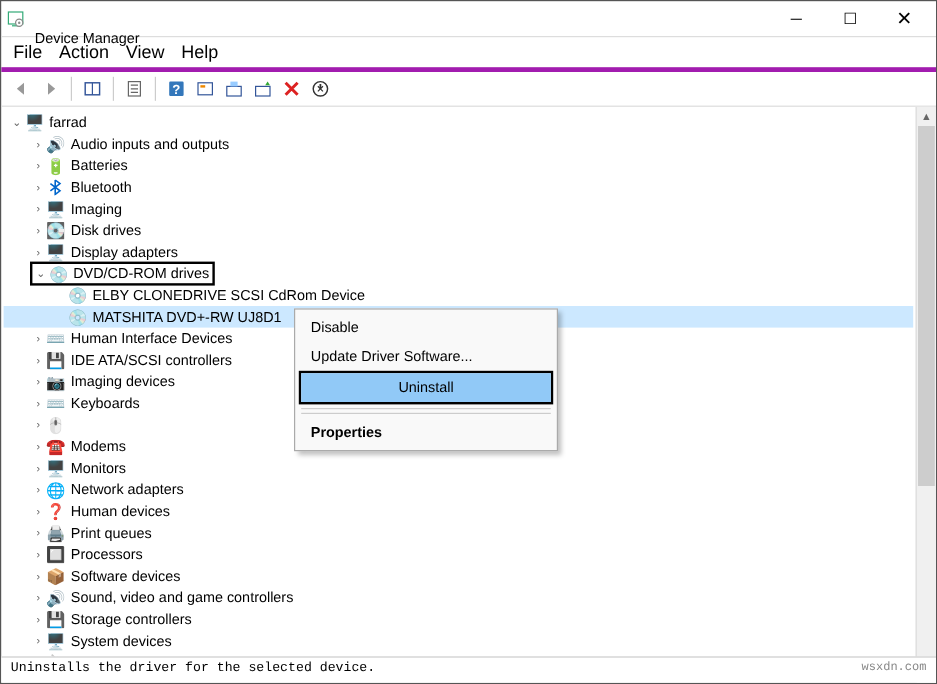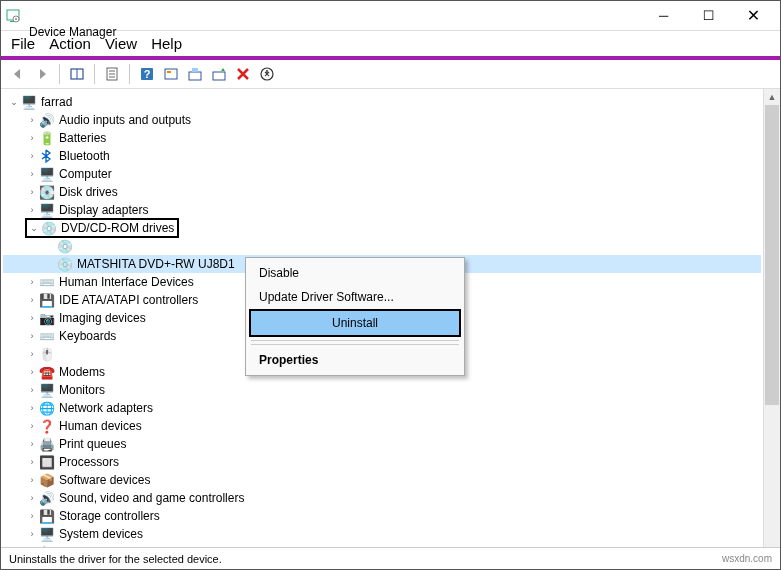--- a/index.html
+++ b/index.html
@@ -33,21 +33,21 @@
     
     .boxed { border: 2px solid #000; display: inline-flex; align-items: center; padding: 0 3px 0 0; }
     
     .ctx { position: absolute; left: 244px; top: 256px; width: 220px; background: #f9f9f9; border: 1px solid #aaa; box-shadow: 3px 3px 4px rgba(0,0,0,0.25); padding: 3px; }
     .ctx-item { padding: 5px 10px; font-size: 12px; }
     .ctx-item.hl { background: #91c9f7; }
     .ctx-item.bold { font-weight: bold; }
     .ctx-sep { height: 1px; background: #ccc; margin: 3px 2px; }
     .ctx-boxed { border: 2px solid #000; display: inline-block; text-align: center; }
     
-    .statusbar { position: absolute; bottom: 0; left: 0; right: 0; height: 22px; border-top: 1px solid #ccc; padding: 3px 8px; font-size: 11px; display: flex; justify-content: space-between; align-items: center; background: #fff; }
+    .statusbar { position: absolute; bottom: 0; left: 0; right: 0; height: 22px; border-top: 1px solid #ccc; padding: 3px 8px; font-size: 11px; display: flex; justify-content: space-between; background: #fff; font-family: Liberation Mono, monospace; }
     .statusbar .right { color: #888; font-size: 10px; }
     
     svg { display: block; }
   </style>
 </head>
 <body>
 
 <div class="titlebar">
   <span class="icon">
     <svg width="16" height="16" viewBox="0 0 16 16">
@@ -160,55 +160,56 @@
         <span class="icon">
           <svg width="14" height="14">
             <path d="M6 1 L10 4 L6 7 L10 10 L6 13 L6 1 M2 4 L10 10 M2 10 L10 4" stroke="#06c" stroke-width="1.3" fill="none"></path>
           </svg>
         </span>
         <span>Bluetooth</span>
       </div>
     <div class="node" style="padding-left:22px">
         <span class="expander">›</span>
         <span class="icon">🖥️</span>
-        <span>Computer</span>
+        <span>Imaging</span>
       </div>
     <div class="node" style="padding-left:22px">
         <span class="expander">›</span>
         <span class="icon">💽</span>
         <span>Disk drives</span>
       </div>
     <div class="node" style="padding-left:22px">
         <span class="expander">›</span>
         <span class="icon">🖥️</span>
         <span>Display adapters</span>
       </div>
     <div class="node" style="padding-left:22px">
       <span class="boxed">
         <span class="expander">⌄</span>
           <span class="icon">💿</span>
           <span>DVD/CD-ROM drives</span>
       </span>
     </div>
     <div class="node" style="padding-left:54px">
         <span class="icon">💿</span>
+        <span>ELBY CLONEDRIVE SCSI CdRom Device</span>
       </div>
     <div class="node selected" style="padding-left:54px">
         <span class="icon">💿</span>
         <span>MATSHITA DVD+-RW UJ8D1</span>
       </div>
     <div class="node" style="padding-left:22px">
         <span class="expander">›</span>
         <span class="icon">⌨️</span>
         <span>Human Interface Devices</span>
       </div>
     <div class="node" style="padding-left:22px">
         <span class="expander">›</span>
         <span class="icon">💾</span>
-        <span>IDE ATA/ATAPI controllers</span>
+        <span>IDE ATA/SCSI controllers</span>
       </div>
     <div class="node" style="padding-left:22px">
         <span class="expander">›</span>
         <span class="icon">📷</span>
         <span>Imaging devices</span>
       </div>
     <div class="node" style="padding-left:22px">
         <span class="expander">›</span>
         <span class="icon">⌨️</span>
         <span>Keyboards</span>

